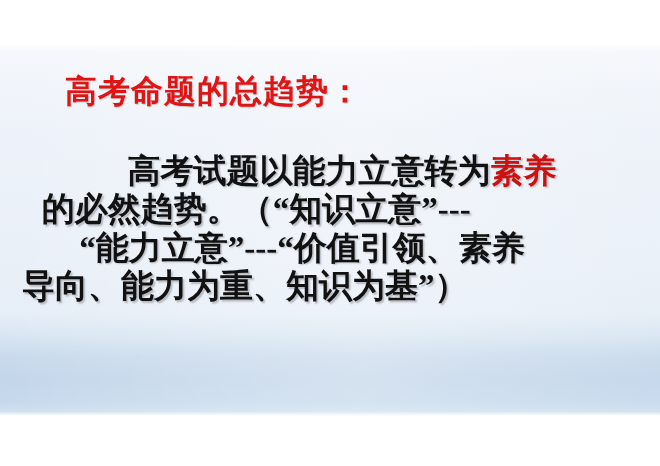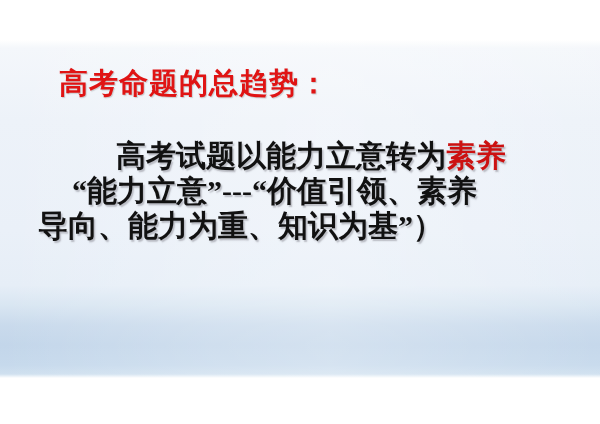--- a/index.html
+++ b/index.html
@@ -88,41 +88,42 @@
     line-height: 35px;
     height: 35px;
     white-space: nowrap;
     text-shadow: 1.5px 1.5px 1.5px rgba(140,140,150,0.55);
   }
 
   .ln1 { padding-left: 116px; }
   .ln2 { padding-left: 38px; }
   .ln3 { padding-left: 38px; }
   .ln4 { padding-left: 72px; }
-  .ln5 { padding-left: 38px; }
+  .ln5 { padding-left: 20px; }
 
   .accent {
     color: #cc1111;
   }
 </style>
 </head>
 <body>
 
 <div class="slide">
 
   <div class="bg-gradient"></div>
   <div class="bg-sheen"></div>
 
   <div class="title">高考命题的总趋势：</div>
 
   <div class="body-block">
 
     <div class="body-line ln1"><span>高考试题以能力立意转为</span><span class="accent">素养</span></div>
 
 
+    <div class="body-line ln3">的必然趋势。（“知识立意”---</div>
 
     <div class="body-line ln4">“能力立意”---“价值引领、素养</div>
 
     <div class="body-line ln5">导向、能力为重、知识为基”）</div>
 
   </div>
 
 </div>
 
 </body></html>

